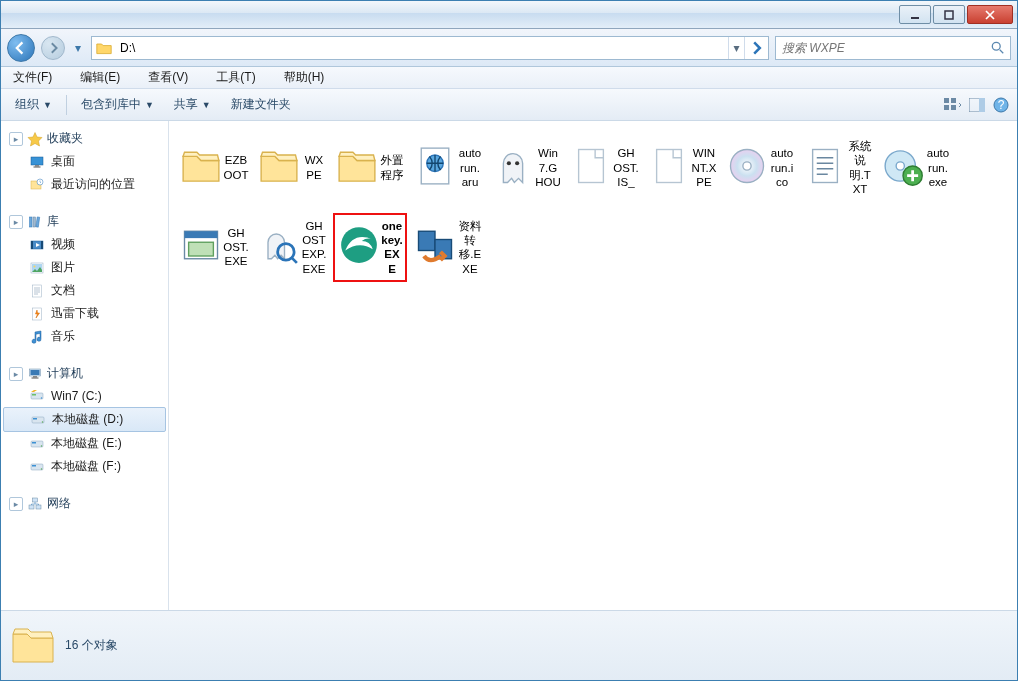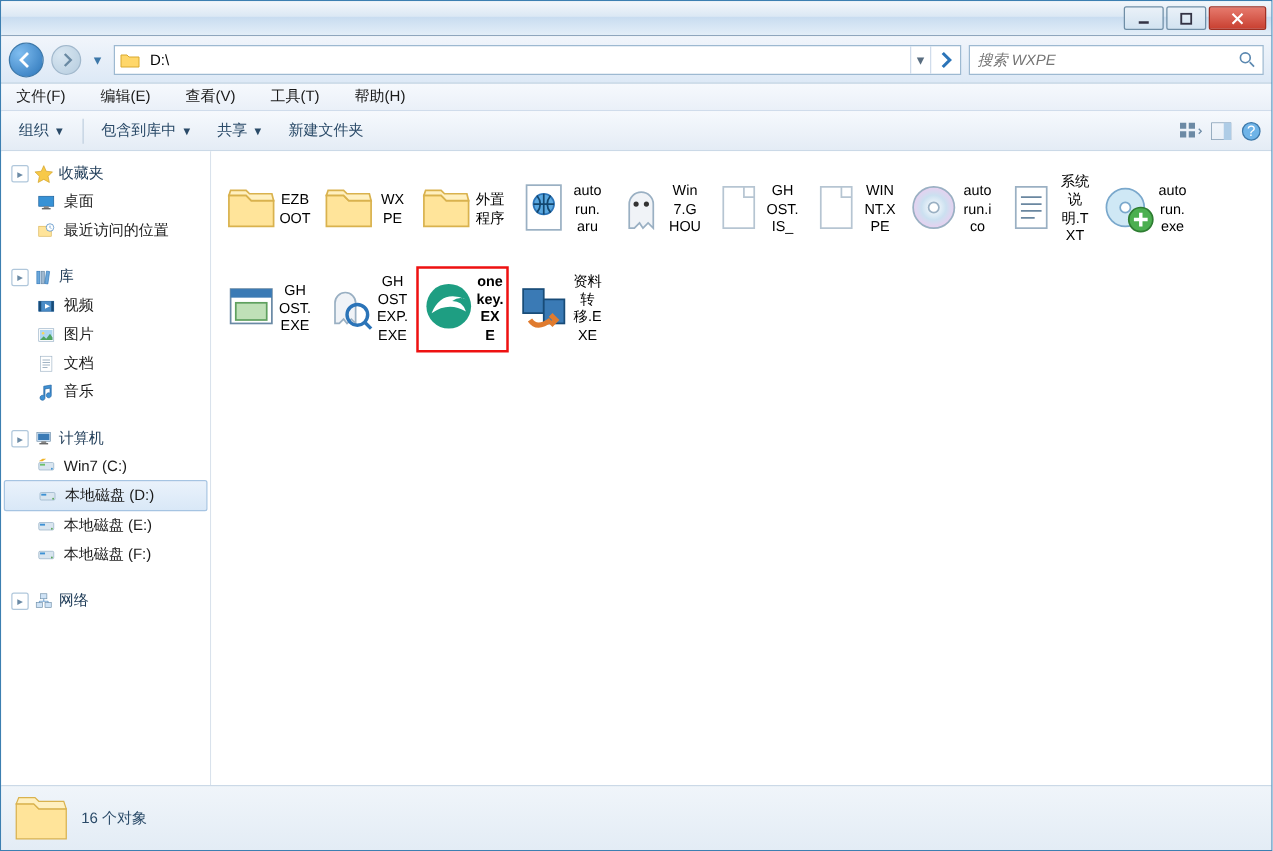--- a/index.html
+++ b/index.html
@@ -36,21 +36,21 @@
   .tree-head .disc { width:14px; height:14px; border:1px solid #b0c7db; border-radius:2px; background:#fff; display:flex; align-items:center; justify-content:center; font-size:9px; color:#6b8aa5; }
   .tree-item { display:flex; align-items:center; gap:6px; padding:3px 8px 3px 28px; color:#1a1a1a; }
   .tree-item.sel { background:linear-gradient(#eaf2fb,#d9e8f7); border:1px solid #a6c4e2; border-radius:2px; margin:0 2px; padding-left:26px; }
   .ic { width:16px; height:16px; display:inline-flex; align-items:center; justify-content:center; }
   .file-pane { flex:1; background:#fff; overflow:auto; padding:10px 6px; }
   .items-grid { display:flex; flex-wrap:wrap; align-content:flex-start; }
   .file-item { width:74px; margin:4px 2px 8px 2px; display:flex; flex-direction:row; align-items:center; text-align:center; padding:4px 2px; }
   .file-item.highlight { border:2px solid #e11;font-weight:bold; }
   .file-icon { width:48px; height:48px; display:flex; align-items:center; justify-content:center; margin-bottom:4px; }
   .file-label { font-size:11.5px; color:#000; line-height:1.25; word-break:break-all; }
-  .statusbar { height:52px; background:linear-gradient(#f0f5fa,#e3ecf5); border-top:1px solid #cbd9e7; display:flex; align-items:center; padding:0 10px; gap:10px; }
+  .statusbar { height:70px; background:linear-gradient(#f0f5fa,#e3ecf5); border-top:1px solid #cbd9e7; display:flex; align-items:center; padding:0 10px; gap:10px; }
   .status-thumb { width:44px; height:44px; }
   .status-text { color:#2a4a68; }
   
   .folder-svg { fill:#ffd76a; stroke:#d9a92e; }
 </style>
 </head>
 <body>
 
 <div class="window">
 
@@ -233,20 +233,29 @@
               <svg width="16" height="16" viewBox="0 0 32 32">
                 <rect x="7" y="4" width="18" height="24" fill="#fff" stroke="#9ab0c3"></rect>
                 <path d="M10 10 h12 M10 14 h12 M10 18 h12 M10 22 h8" stroke="#6a87a0"></path>
               </svg>
             </span>
             <span>文档</span>
           </div>
           <div class="tree-item">
             <span class="ic">
               <svg width="16" height="16" viewBox="0 0 32 32">
+                <rect x="7" y="4" width="18" height="24" fill="#fff" stroke="#9ab0c3"></rect>
+                <path d="M16 8 l-3 8 h4 l-3 8 7 -10 h-4 z" fill="#ff8b1a" stroke="#cc6400"></path>
+              </svg>
+            </span>
+            <span>迅雷下载</span>
+          </div>
+          <div class="tree-item">
+            <span class="ic">
+              <svg width="16" height="16" viewBox="0 0 32 32">
                 <path d="M12 6 l12 -2 v16 a4 4 0 1 1 -2 -3 V9 l-8 1.3 V24 a4 4 0 1 1 -2 -3 z" fill="#3f91d4" stroke="#1d5f9c"></path>
               </svg>
             </span>
             <span>音乐</span>
           </div>
         </div>
         <div class="tree-group">
           <div class="tree-head">
             <span class="disc">▸</span>
             <span class="ic">

